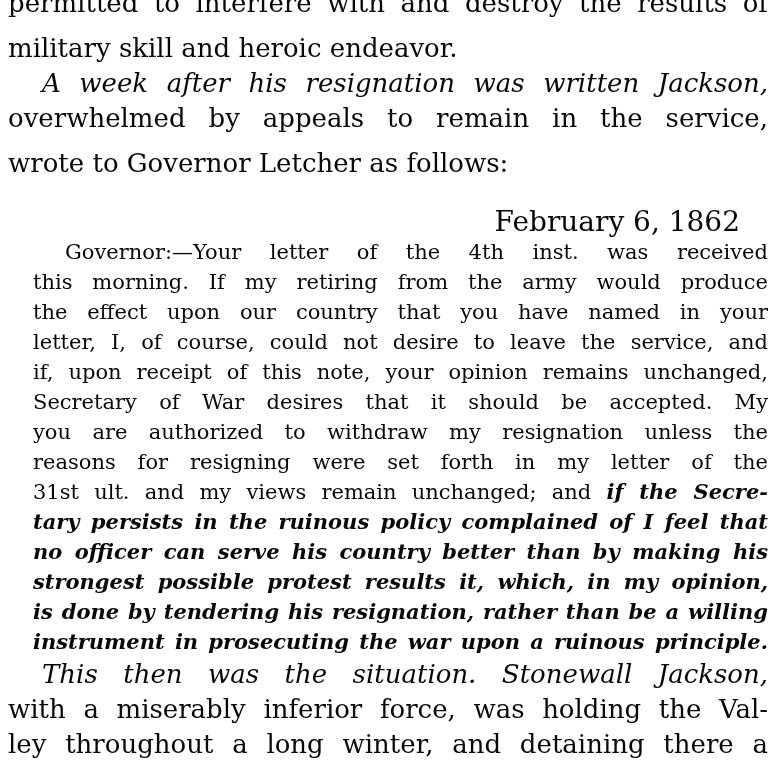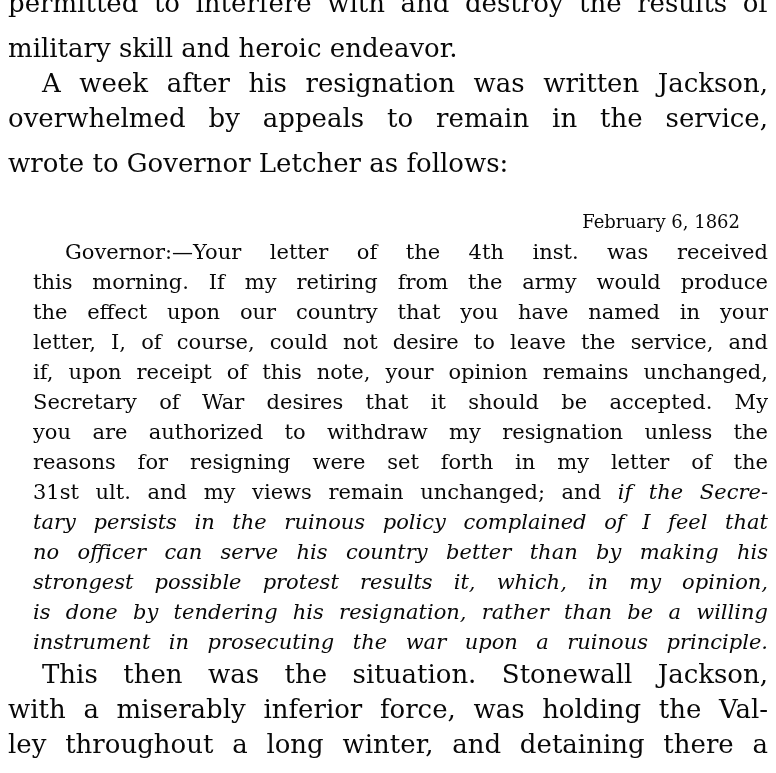--- a/index.html
+++ b/index.html
@@ -44,38 +44,40 @@
     text-align: justify;
     text-align-last: justify;
     margin-left: 25px;
   }
   .last-left {
     text-align-last: left;
     margin-top: 10px;
   }
   .indent-main {
     text-indent: 34px;
+    font-style: italic;
   }
   .indent-letter {
     text-indent: 32px;
   }
   .cut-top {
     margin-top: -14px;
   }
   .dateline {
-    font-size: 18px;
+    font-size: 28px;
     line-height: 30px;
     height: 30px;
     text-align: right;
     text-align-last: right;
     padding-right: 28px;
     margin-top: 26px;
   }
   .italic {
     font-style: italic;
+    font-weight: bold;
   }
   .gap-before-closing {
   }
 </style>
 </head>
 <body>
 
 <div class="page">
 
   <div class="para">

